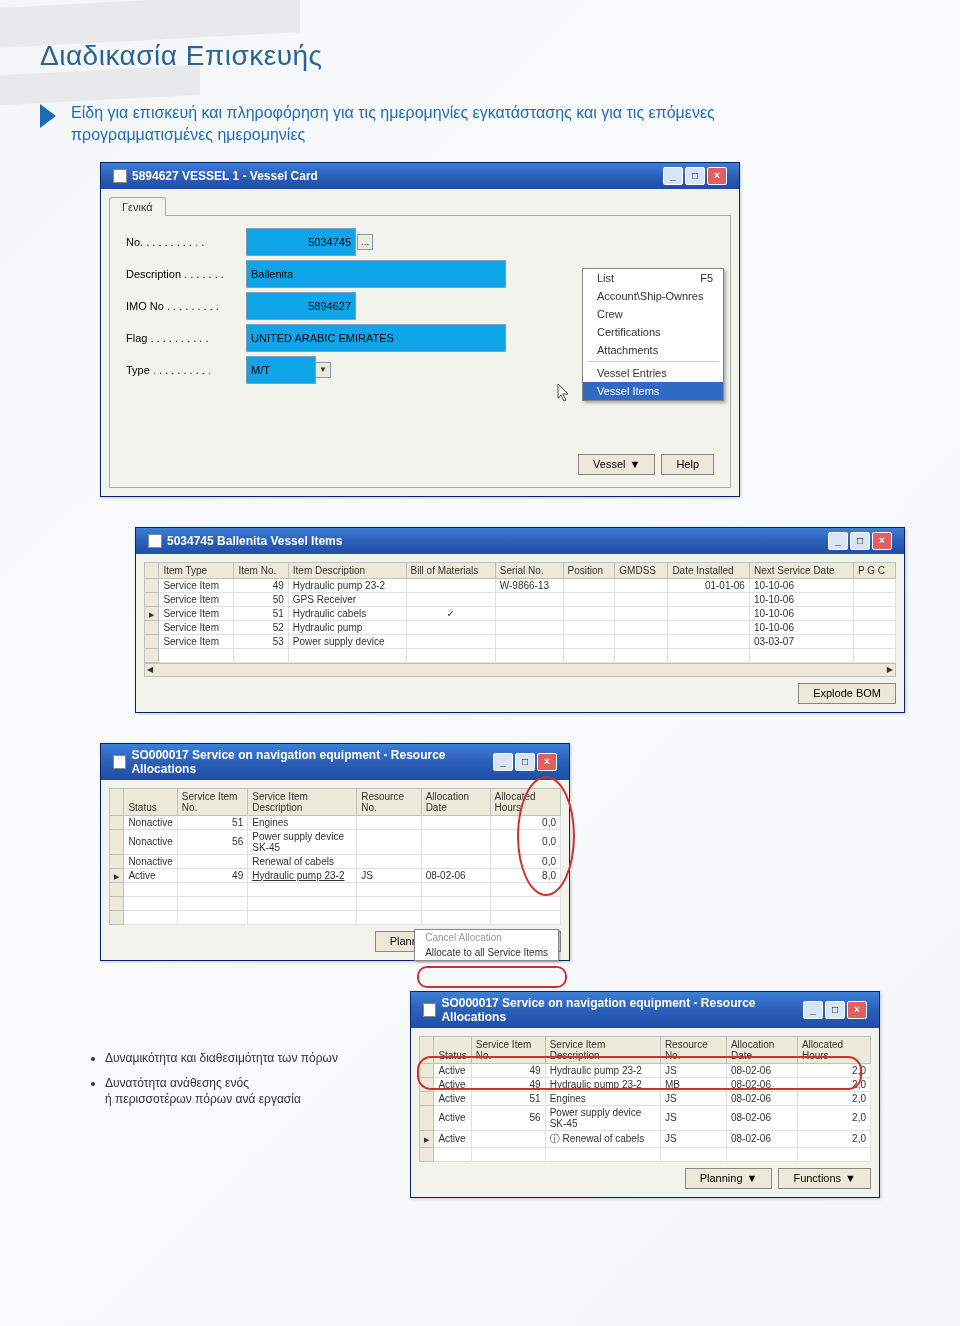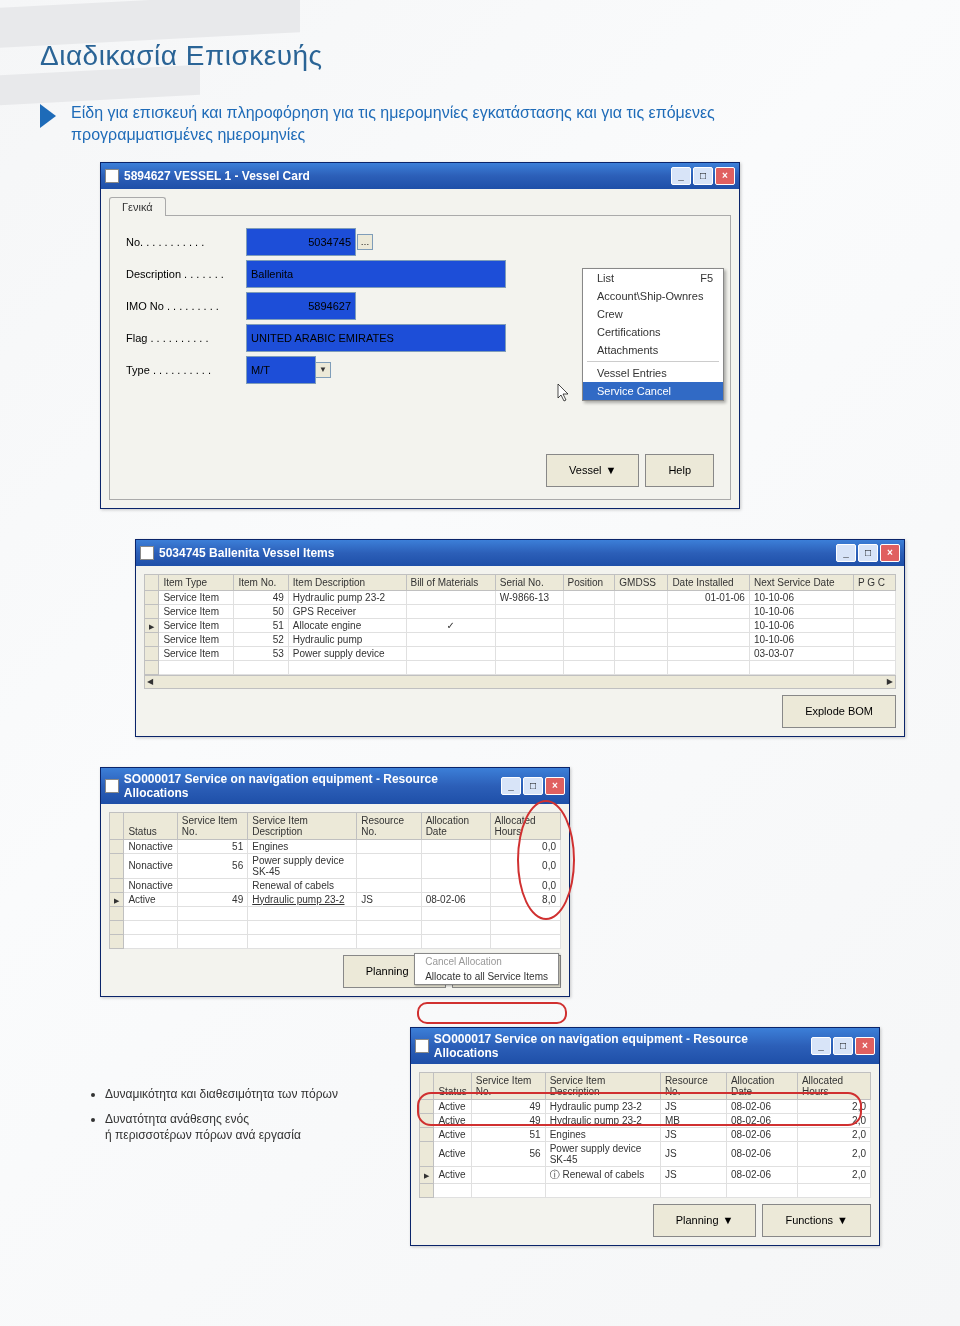--- a/index.html
+++ b/index.html
@@ -9,47 +9,47 @@
 .bg1 { top: 0; left: 0; width: 300px; height: 40px; }
 .bg2 { top: 70px; left: 0; width: 200px; height: 30px; }
 .content { position: relative; z-index: 1; }
 h1.main-title { font-size: 28px; font-weight: 300; color: #2a6496; margin-bottom: 30px; letter-spacing: 0.5px; }
 .section-row { display: flex; align-items: flex-start; margin-bottom: 15px; }
 .bullet-tri { width: 0; height: 0; border-top: 12px solid transparent; border-bottom: 12px solid transparent; border-left: 16px solid #1e6bb8; margin-right: 15px; margin-top: 2px; flex-shrink: 0; }
 .section-text { font-size: 16px; color: #1e6bb8; line-height: 1.4; max-width: 680px; }
 
 
 .win { border: 1px solid #0a246a; background: #ece9d8; box-shadow: 1px 1px 3px rgba(0,0,0,0.2); margin-left: 60px; margin-bottom: 30px; position: relative; }
-.titlebar { background: linear-gradient(to bottom, #3c7fd8 0%, #2c5fb8 50%, #1e4fa8 100%); color: #fff; padding: 4px 4px; display: flex; align-items: center; justify-content: space-between; font-weight: bold; font-size: 12px; }
+.titlebar { background: linear-gradient(to bottom, #3c7fd8 0%, #2c5fb8 50%, #1e4fa8 100%); color: #fff; padding: 4px 12px; display: flex; align-items: center; justify-content: space-between; font-weight: bold; font-size: 12px; }
 .titlebar .tleft { display: flex; align-items: center; gap: 5px; }
 .titlebar .ticon { width: 14px; height: 14px; background: #fff; border: 1px solid #888; display: inline-block; }
 .titlebar .controls { display: flex; gap: 2px; }
 .titlebar .ctrl { width: 20px; height: 18px; background: #d8e4f8; border: 1px solid #fff; border-radius: 2px; display: flex; align-items: center; justify-content: center; font-size: 10px; color: #000; cursor: pointer; }
 .titlebar .ctrl.close { background: #e06060; color: #fff; }
 .win-body { background: #f3f3ee; padding: 8px; }
 
 
 .win1 { width: 640px; }
 .tab-row { display: flex; }
 .tab { background: #f3f3ee; border: 1px solid #aaa; border-bottom: none; padding: 3px 12px; font-size: 11px; border-radius: 3px 3px 0 0; }
 .form-panel { border: 1px solid #aaa; background: #f3f3ee; padding: 12px 16px; margin-top: -1px; }
 .form-row { display: flex; align-items: center; margin-bottom: 4px; font-size: 11px; }
 .form-label { width: 120px; color: #000; }
-.form-input { border: 1px solid #7f9db9; background: #1d4ed8; padding: 13px 4px; height: 18px; font-size: 11px; font-family: inherit; }
+.form-input { border: 1px solid #7f9db9; background: #0ea5e9; padding: 13px 4px; height: 18px; font-size: 11px; font-family: inherit; }
 .lookup-btn { width: 16px; height: 16px; border: 1px solid #7f9db9; background: #ece9d8; font-size: 9px; padding: 0; margin-left: 1px; }
 .dropdown-arrow { width: 16px; height: 16px; border: 1px solid #7f9db9; background: #ece9d8; font-size: 8px; text-align: center; line-height: 14px; margin-left: -1px; cursor: pointer; }
 
 .context-menu { position: absolute; right: 15px; top: 105px; background: #fff; border: 1px solid #888; width: 142px; font-size: 11px; z-index: 10; box-shadow: 2px 2px 3px rgba(0,0,0,0.3); }
 .context-menu .mi { padding: 3px 10px 3px 14px; display: flex; justify-content: space-between; cursor: pointer; }
 .context-menu .mi.sel { background: #316ac5; color: #fff; }
 .context-menu hr { border: none; border-top: 1px solid #ccc; margin: 2px 4px; }
 .cursor-icon { position: absolute; width: 14px; height: 18px; }
 
 .btn-row { display: flex; justify-content: flex-end; gap: 6px; padding: 6px 0 0 0; }
-.btn { border: 1px solid #888; background: #ece9d8; padding: 2px 22px; font-size: 11px; height: 33px; display: flex; align-items: center; gap: 4px; cursor: pointer; }
+.btn { border: 1px solid #888; background: #ece9d8; padding: 2px 14px; font-size: 11px; height: 21px; display: flex; align-items: center; gap: 4px; cursor: pointer; }
 
 
 .win2 { width: 770px; margin-left: 95px; }
 .grid { width: 100%; border-collapse: collapse; background: #fff; font-size: 10px; }
 .grid th { background: #ece9d8; border: 1px solid #c0c0c0; padding: 2px 4px; font-weight: normal; text-align: left; vertical-align: bottom; height: 16px; }
 .grid td { border: 1px solid #e0e0e0; padding: 1px 4px; height: 14px; background: #fff; }
 .grid .rowhdr { background: #ece9d8; width: 14px; border: 1px solid #c0c0c0; text-align: center; }
 .grid .rowhdr.active::before { content: "▶"; font-size: 7px; }
 .scroll-bar { background: #ece9d8; border: 1px solid #c0c0c0; height: 14px; display: flex; justify-content: space-between; align-items: center; padding: 0 2px; font-size: 8px; }
 
@@ -137,21 +137,21 @@
         <div class="mi">
             <span>List</span>
             <span>F5</span>
           </div>
         <div class="mi">Account\Ship-Ownres</div>
         <div class="mi">Crew</div>
         <div class="mi">Certifications</div>
         <div class="mi">Attachments</div>
         <hr>
         <div class="mi">Vessel Entries</div>
-        <div class="mi sel">Service Cancel</div>
+        <div class="mi sel">Vessel Items</div>
       </div>
       <svg class="cursor-icon" style="right:168px; top:221px;" viewBox="0 0 12 18">
           <path d="M0 0 L0 14 L3 11 L6 17 L8 16 L5 10 L10 10 Z" fill="#fff" stroke="#000" stroke-width="0.7"></path>
         </svg>
     </div>
 
     <div class="win win2">
       <div class="titlebar">
         <div class="tleft">
             <span class="ticon"></span>
@@ -202,21 +202,21 @@
                 <td></td>
                 <td></td>
                 <td></td>
                 <td>10-10-06</td>
                 <td></td>
               </tr>
           <tr>
                 <td class="rowhdr active"></td>
                 <td>Service Item</td>
                 <td style="text-align:right">51</td>
-                <td>Allocate engine</td>
+                <td>Hydraulic cabels</td>
                 <td style="text-align:center">✓</td>
                 <td></td>
                 <td></td>
                 <td></td>
                 <td></td>
                 <td>10-10-06</td>
                 <td></td>
               </tr>
           <tr>
                 <td class="rowhdr"></td>

